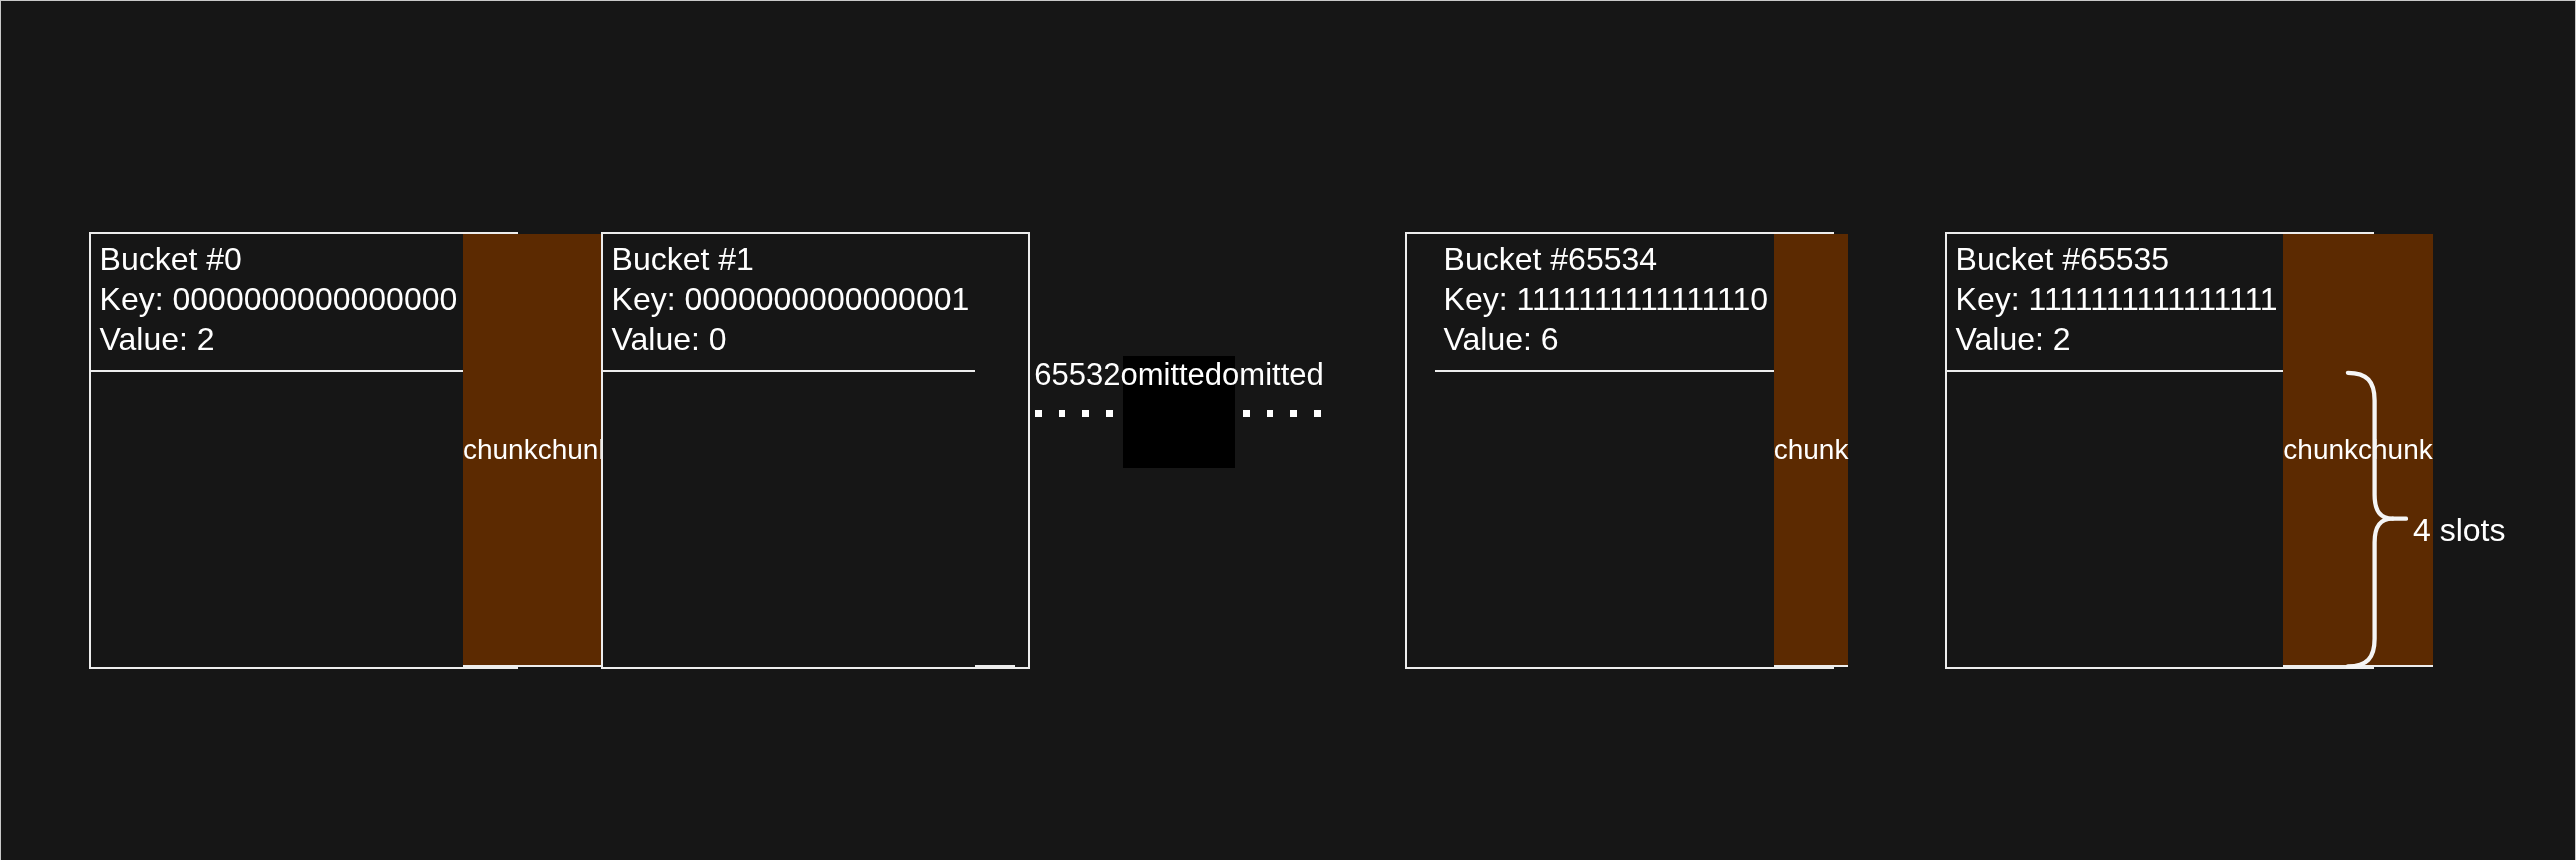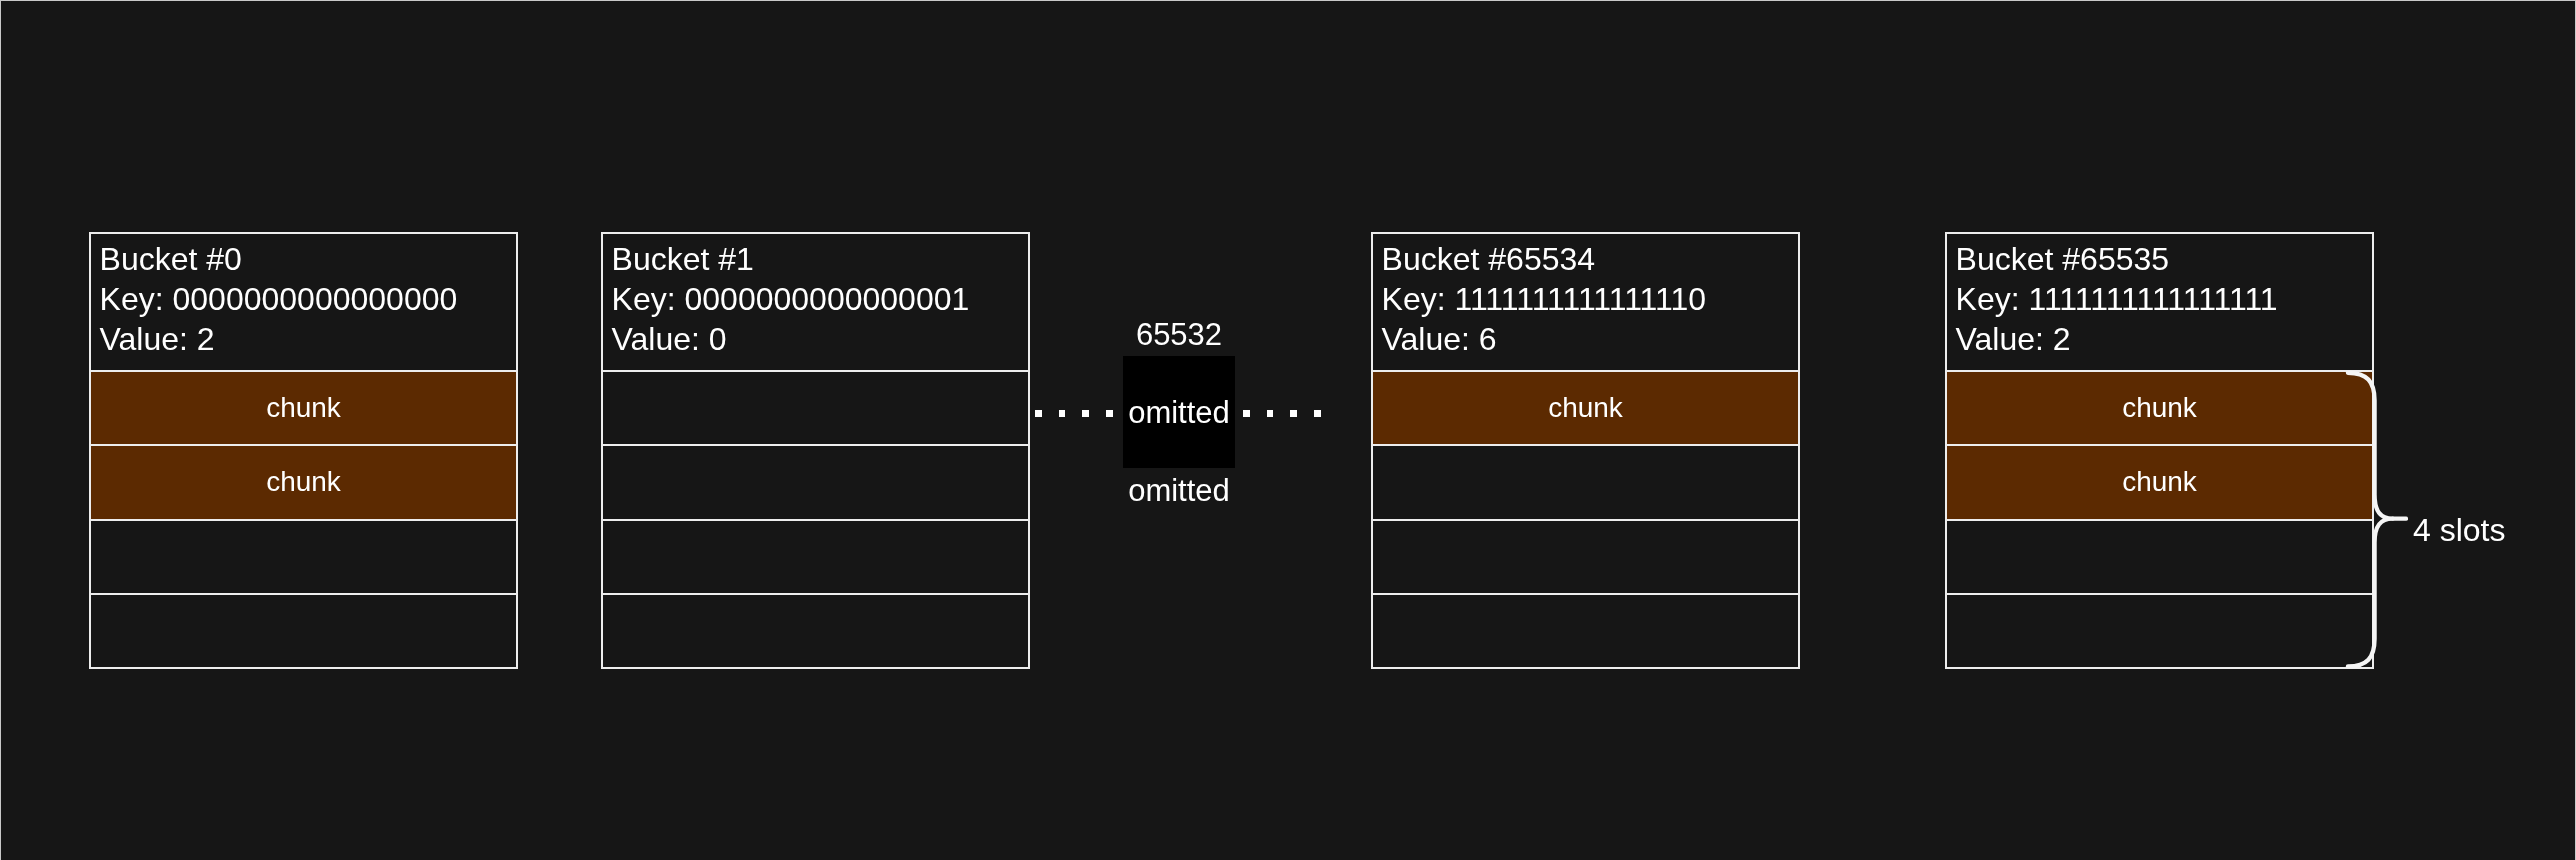--- a/index.html
+++ b/index.html
@@ -27,45 +27,45 @@
   }
   .header-inner{
     width:2428px;height:100%;
     display:flex;flex-direction:column;justify-content:center;align-items:center;
     font-weight:bold;font-size:32px;line-height:40px;
   }
   
   .bucket{
     position:absolute;top:231px;width:429px;height:437px;
     border:2.9px solid var(--line);
-    display:flex;flex-direction:column;
+    display:flex;flex-direction:row;
     background:var(--page-bg);
   }
-  .b0{left:88px;} .b1{left:600px;} .b2{left:1370px;} .b3{left:1944px;}
+  .b0{left:88px;} .b1{left:600px;} .b2{left:1404px;padding-left:28px;} .b3{left:1944px;}
   .bucket-head{
     height:138px;flex:none;
     border-bottom:2.9px solid var(--line);
     padding:4.8px 5.7px 0 8.6px;
     font-size:32px;line-height:40px;
     white-space:nowrap;
   }
   .slot{
     flex:1;
     border-bottom:2.9px solid var(--line);
     display:flex;align-items:center;justify-content:center;
     font-size:28px;
   }
   .slot:last-child{border-bottom:none;}
   .slot.chunk{background:var(--chunk);}
   
   .omitted-box{
     position:absolute;left:1122px;top:355px;width:112px;height:112px;
     background:#000000;
-    display:flex;flex-direction:column;justify-content:center;
-    text-align:center;font-size:31px;line-height:37px;gap:41px;
+    display:flex;flex-direction:row;justify-content:center;
+    text-align:center;font-size:31px;line-height:37px;
   }
   .dots{
     position:absolute;top:409px;
     display:flex;gap:17px;
   }
   .dots-left{left:1034px;}
   .dots-right{left:1242px;}
   .dot{width:6.7px;height:6.7px;background:#ffffff;flex:none;}
   
   .brace-svg{position:absolute;left:2344px;top:368px;width:63px;height:305px;}

